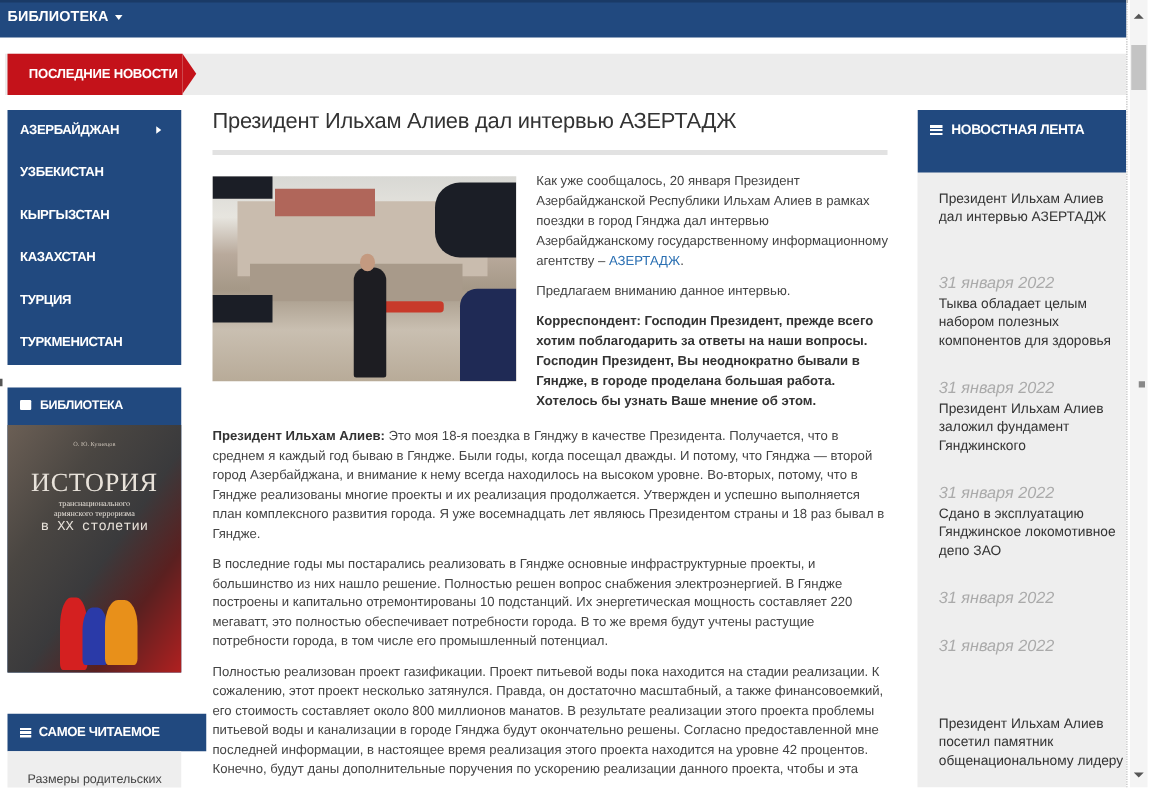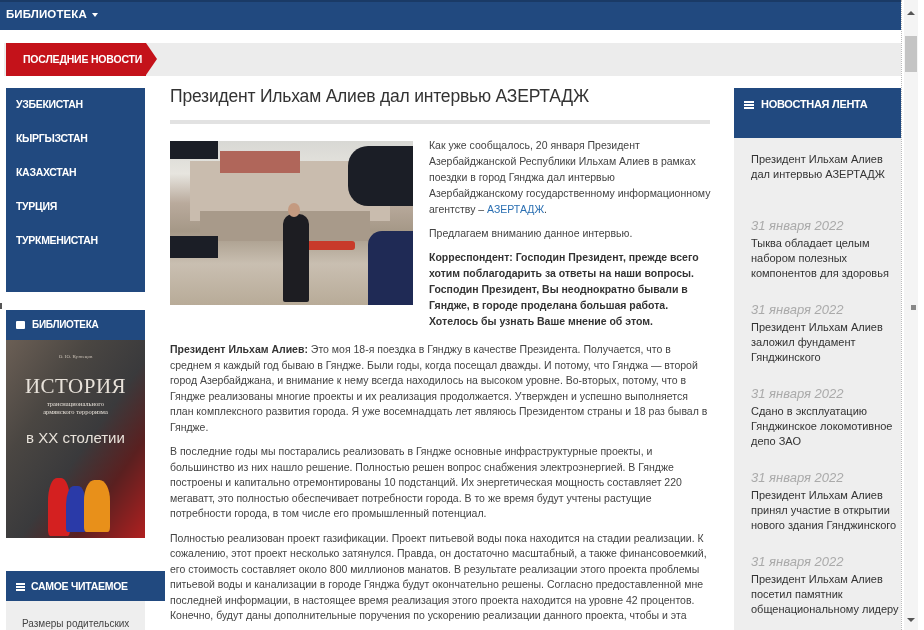--- a/index.html
+++ b/index.html
@@ -22,21 +22,21 @@
   .countries .item .arrow { position: absolute; right: 16px; top: 13px; width: 0; height: 0; border-top: 3px solid transparent; border-bottom: 3px solid transparent; border-left: 4px solid #fff; }
 
   .libbox { position: absolute; left: 6px; top: 310px; width: 139px; height: 228px; background: #21497f; }
   .libbox .head { height: 30px; line-height: 30px; padding-left: 10px; color: #fff; font-weight: bold; font-size: 10px; letter-spacing: -0.3px; }
   .libbox .head .book { display: inline-block; width: 9px; height: 8px; background: #fff; margin-right: 7px; vertical-align: -1px; border-radius: 1px; }
   .book-cover { position: absolute; left: 0; top: 30px; width: 139px; height: 198px; overflow: hidden;
     background: linear-gradient(125deg, #6b5f55 0%, #4a4642 30%, #3a3a3c 55%, #5a2020 75%, #b02020 100%); }
   .book-cover .author { position: absolute; top: 14px; width: 100%; text-align: center; font-family: "Liberation Serif", serif; font-size: 5px; color: #c9c0b5; }
   .book-cover .title { position: absolute; top: 34px; width: 100%; text-align: center; font-family: "Liberation Serif", serif; font-size: 21px; color: #e8e2da; letter-spacing: 0.5px; }
   .book-cover .sub { position: absolute; top: 60px; width: 100%; text-align: center; font-family: "Liberation Serif", serif; font-size: 6.5px; line-height: 8px; color: #e8e2da; }
-  .book-cover .sub2 { position: absolute; top: 76px; width: 100%; text-align: center; font-family: Liberation Sans, sans-serif; font-size: 15px; color: #e8e2da; margin-top: 13px; }
+  .book-cover .sub2 { position: absolute; top: 76px; width: 100%; text-align: center; font-family: Liberation Mono, monospace; font-size: 11px; color: #e8e2da; }
   .book-cover .fig { position: absolute; border-radius: 40% 40% 10% 10%; }
 
   .mostread { position: absolute; left: 6px; top: 571px; width: 159px; height: 30px; background: #21497f; color: #fff; font-weight: bold; font-size: 10.5px; line-height: 30px; padding-left: 10px; letter-spacing: -0.3px; }
   .mostread .lines { display: inline-block; width: 9px; height: 8px; margin-right: 6px; vertical-align: -1px;
     background: repeating-linear-gradient(#fff 0 2px, transparent 2px 3px); }
   .mostread-body { position: absolute; left: 6px; top: 601px; width: 139px; height: 45px; background: #eeeeee; }
   .mostread-body .first { position: absolute; left: 16px; top: 17px; font-size: 10px; color: #444; white-space: nowrap; cursor: pointer; }
 
   
   .article { position: absolute; left: 170px; top: 86px; width: 540px; }
@@ -84,20 +84,24 @@
   <div class="lib">
     <span>БИБЛИОТЕКА</span><span class="caret"></span>
   </div>
 </div>
 
 <div class="ticker">
   <div class="label">ПОСЛЕДНИЕ НОВОСТИ</div>
 </div>
 
 <div class="countries">
+  <div class="item">
+    <span>АЗЕРБАЙДЖАН</span>
+    <span class="arrow"></span>
+  </div>
   <div class="item"><span>УЗБЕКИСТАН</span></div>
   <div class="item"><span>КЫРГЫЗСТАН</span></div>
   <div class="item"><span>КАЗАХСТАН</span></div>
   <div class="item"><span>ТУРЦИЯ</span></div>
   <div class="item"><span>ТУРКМЕНИСТАН</span></div>
 </div>
 
 <div class="mark-left"></div>
 
 <div class="libbox">
@@ -169,21 +173,20 @@
   </div>
   <div class="news">
     <div class="t">Президент Ильхам Алиев заложил фундамент Гянджинского мемориального</div>
     <div class="d">31 января 2022</div>
   </div>
   <div class="news">
     <div class="t">Сдано в эксплуатацию Гянджинское локомотивное депо ЗАО «Азербайджанские</div>
     <div class="d">31 января 2022</div>
   </div>
   <div class="news">
-    <div class="t">Президент Ильхам Алиев принял участие в открытии нового здания Гянджинского</div>
     <div class="d">31 января 2022</div>
   </div>
   <div class="news">
     <div class="t">Президент Ильхам Алиев посетил памятник общенациональному лидеру</div>
     <div class="d">31 января 2022</div>
   </div>
 </div>
 
 <div class="scroll">
   <div class="track"></div>

